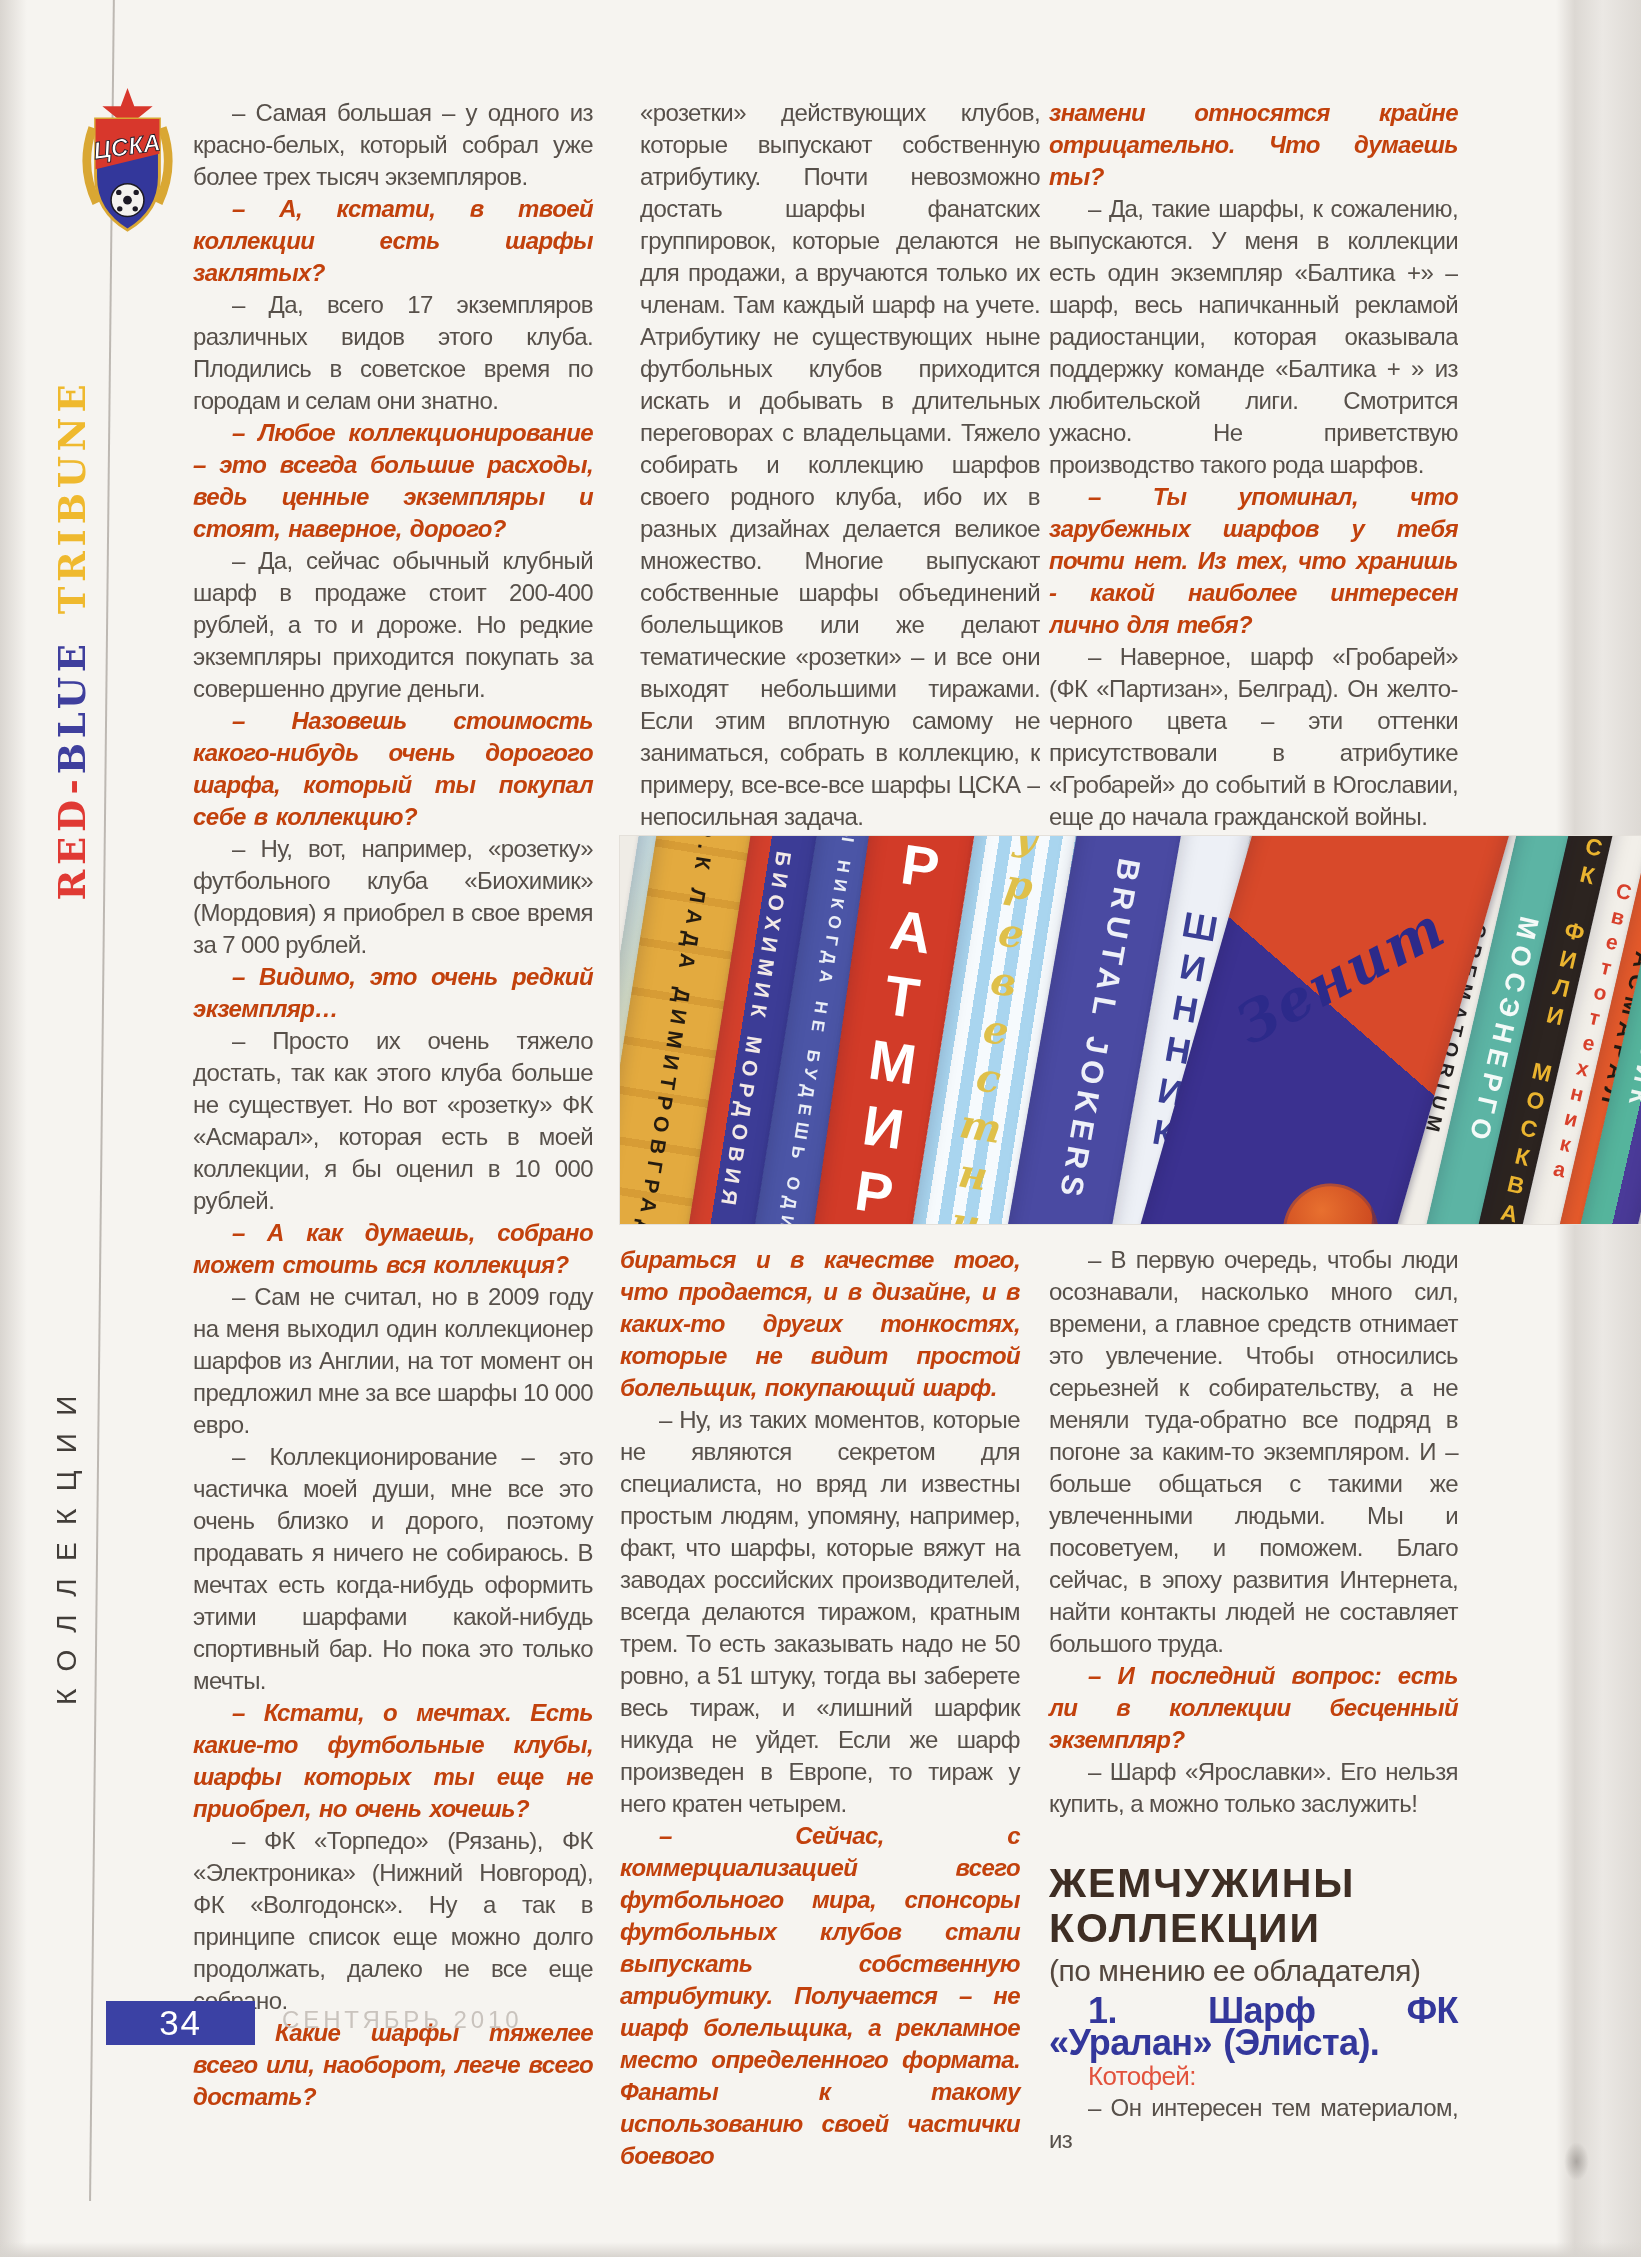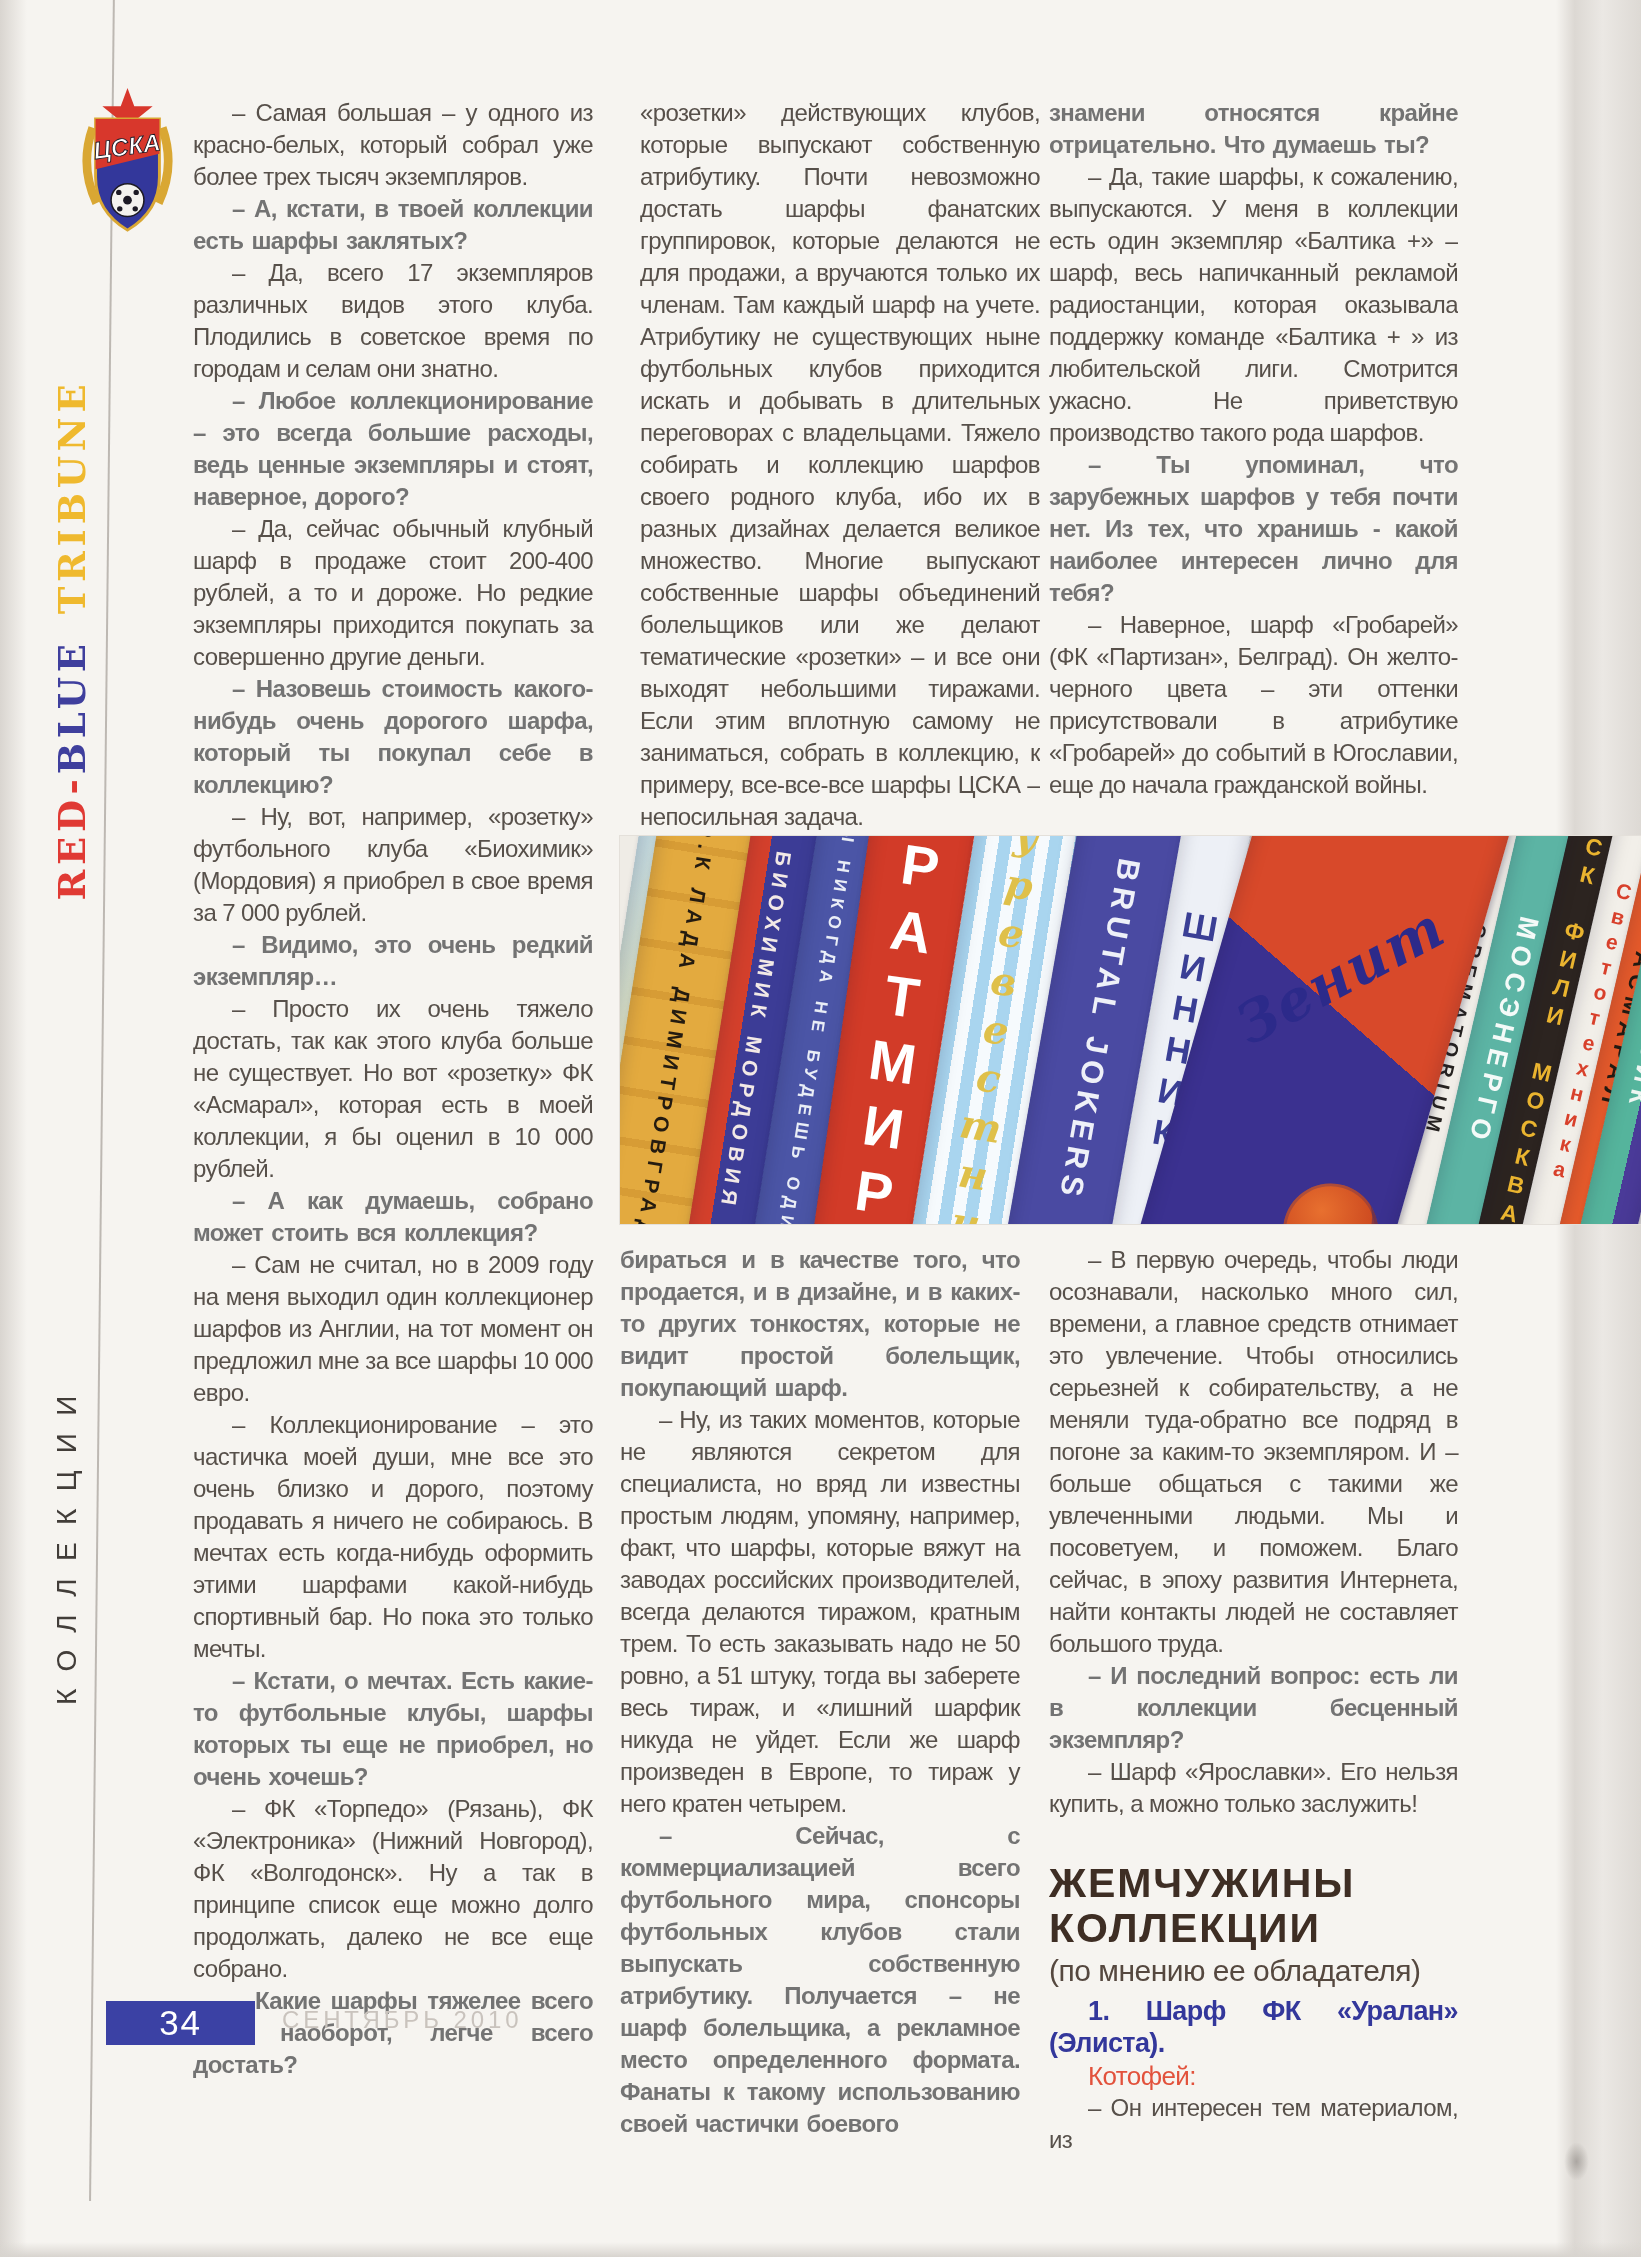--- a/index.html
+++ b/index.html
@@ -25,21 +25,21 @@
     transform:rotate(-90deg);text-align:center;white-space:nowrap;
     font-family:"DejaVu Serif",serif;font-weight:bold;font-size:37px;letter-spacing:4.8px;z-index:3;}
   .v-title span:last-child{margin-left:25px;}
   .v-section{position:absolute;left:-143px;top:1523px;width:425px;height:37px;
     transform:rotate(-90deg);text-align:center;white-space:nowrap;
     font-size:28px;letter-spacing:17.4px;color:#423d39;z-index:3;}
 
   .col{position:absolute;z-index:2;text-align:justify;color:#57504a;
     font-size:24px;line-height:32px;letter-spacing:-0.6px;}
   .col p{margin:0;text-indent:39px;}
-  .col p.q{font-weight:bold;color:#737373;word-spacing:1.9px;}
+  .col p.q{font-weight:bold;font-style:italic;color:#c2410c;word-spacing:1.9px;}
   .col p.cont{text-indent:0;}
   #col1{left:193px;top:97px;width:400px;}
   #col2t{left:620px;top:97px;width:400px;height:736px;overflow:hidden;margin-left:20px;}
   #col3t{left:1049px;top:97px;width:409px;height:736px;overflow:hidden;}
   #col2b{left:620px;top:1244px;width:400px;}
   #col3b{left:1049px;top:1244px;width:409px;}
 
   .photo{position:absolute;left:620px;top:836px;width:1022px;height:388px;
     overflow:hidden;background:#efece6;z-index:5;box-shadow:0 0 0 1px #e4e0da;}
   .scarf{position:absolute;top:-68px;height:526px;display:flex;align-items:center;justify-content:center;
@@ -50,21 +50,21 @@
   .scarf .lbl.zen{writing-mode:horizontal-tb;transform:rotate(-44deg);letter-spacing:1.9px;
     font-family:"DejaVu Serif",serif;font-style:italic;margin-top:-116px;}
   .ball{position:absolute;right:15.4px;bottom:25px;width:95px;height:95px;border-radius:50%;
     background:radial-gradient(circle at 35% 32%,#e8702f,#c8431d 70%);
     box-shadow:inset -9.7px -11.6px 0 rgba(40,32,110,.4), inset 0 0 0 2.9px rgba(40,32,110,.25);}
 
   .pearls{margin-top:41px;}
   .pearls .ph{font-weight:bold;font-size:41px;line-height:45px;color:#3e2e24;
     letter-spacing:1.9px;text-indent:0;margin:0;}
   .pearls .psub{font-size:30px;color:#55483f;text-indent:0;margin:3.9px 0 7.7px;letter-spacing:-0.5px;}
-  .pearls .pitem{color:#33379b;font-weight:bold;font-size:27px;}
+  .pearls .pitem{color:#33379b;font-weight:bold;font-size:36px;}
   .pearls .pspeaker{color:#e2523c;font-size:26px;margin-top:1.9px;}
 
   .footer-bar{position:absolute;left:106px;top:2001px;width:149px;height:44px;background:#3b41a4;
     color:#ffffff;font-size:35px;font-weight:normal;text-align:center;line-height:44px;
     letter-spacing:1.9px;z-index:4;}
   .footer-month{position:absolute;left:282px;top:2006px;font-size:24px;letter-spacing:3.9px;
     color:#c9c3bd;z-index:4;}
 </style>
 </head>
 <body>

